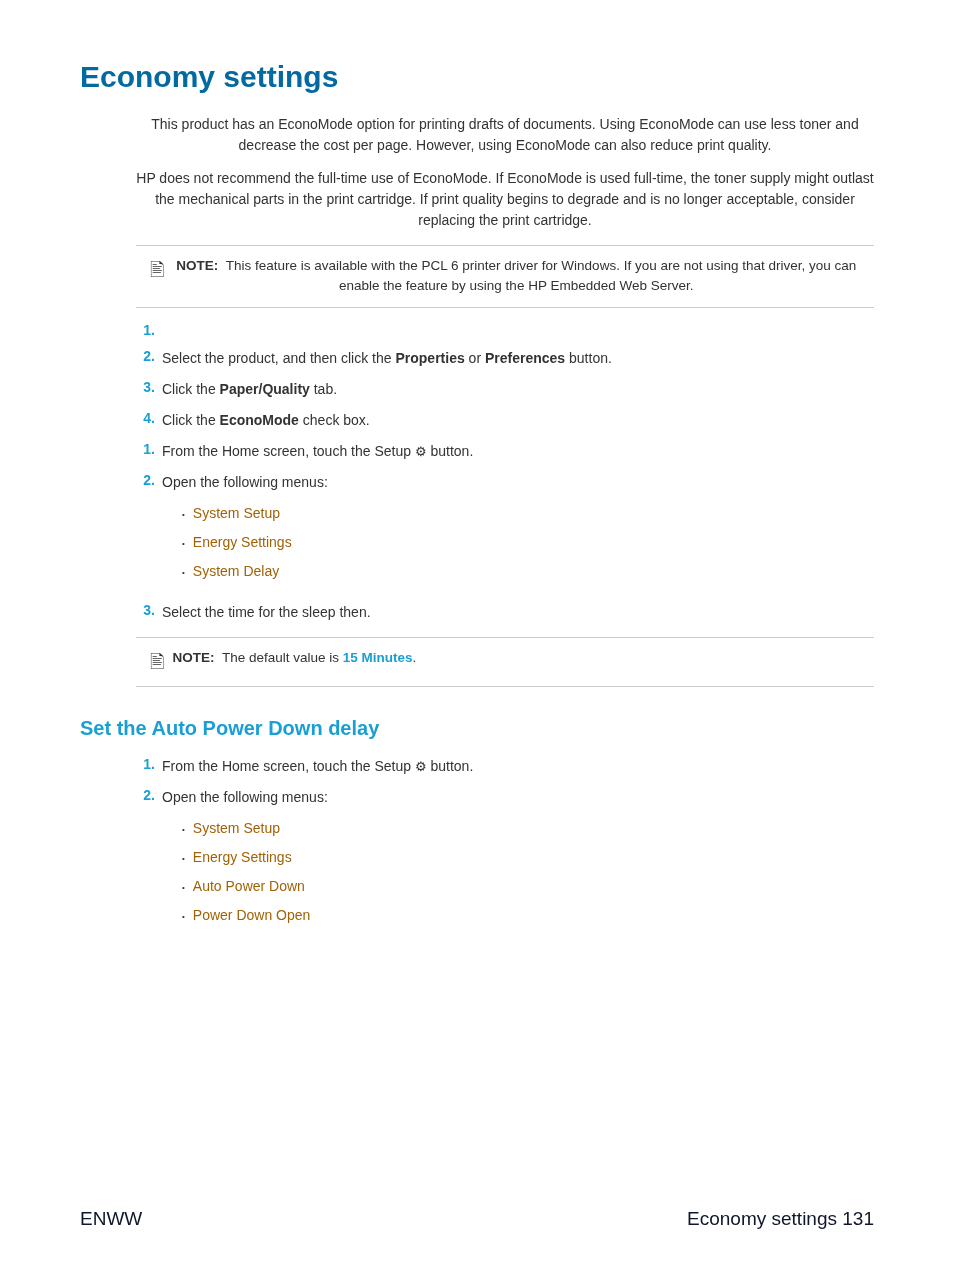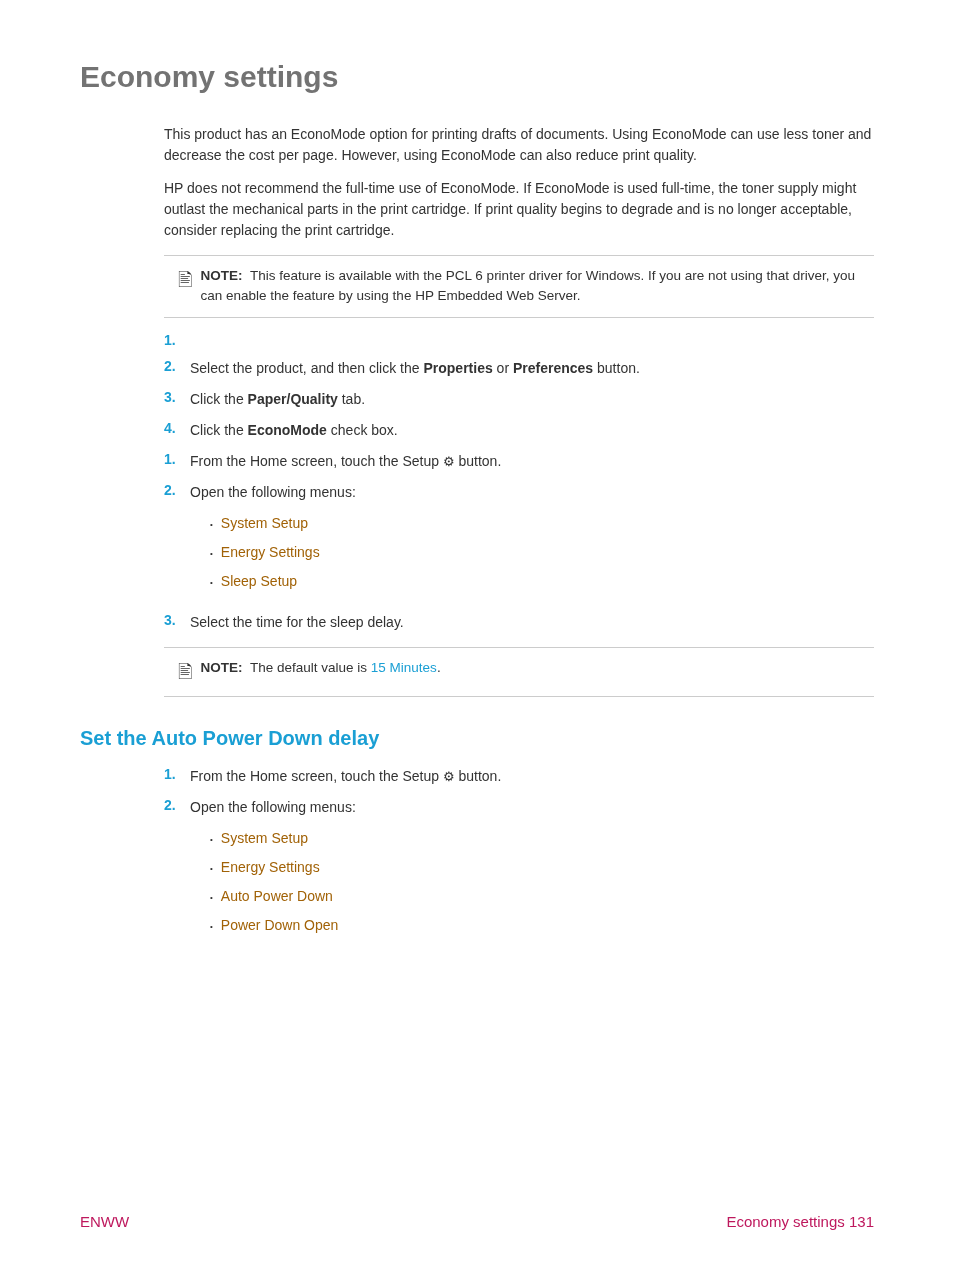--- a/index.html
+++ b/index.html
@@ -10,34 +10,35 @@
       background: #fff;
       width: 954px;
       min-height: 1270px;
       position: relative;
     }
     .page {
       padding: 60px 80px 60px 80px;
       max-width: 954px;
     }
     h1.page-title {
-      color: #737373;
+      color: #0369a1;
       font-size: 30px;
       font-weight: bold;
-      margin-bottom: 30px;
+      margin-bottom: 20px;
     }
     h2.section-title {
       color: #1a9fd4;
       font-size: 20px;
       font-weight: bold;
       margin-bottom: 16px;
       margin-top: 30px;
     }
     .section-body {
-      margin-left: 84px;
+      margin-left: 56px;
+      text-align: center;
     }
     p {
       margin-bottom: 12px;
       line-height: 1.5;
       color: #333;
     }
     .note-box {
       border-top: 1px solid #ccc;
       border-bottom: 1px solid #ccc;
       padding: 10px 14px;
@@ -55,40 +56,41 @@
     }
     .note-text {
       color: #333;
     }
     .note-text strong {
       font-weight: bold;
     }
     .note-text a, .note-link {
       color: #1a9fd4;
       text-decoration: none;
+      font-weight: bold;
     }
     .bullet {
       color: #333;
       font-size: 16px;
       line-height: 1.5;
       flex-shrink: 0;
     }
     .menu-link {
       color: #a16207;
       text-decoration: none;
     }
     .footer {
       position: absolute;
       bottom: 40px;
       left: 80px;
       right: 80px;
       display: flex;
       justify-content: space-between;
-      font-size: 15px;
-      color: #be185d;
+      font-size: 19px;
+      color: #0f172a;
     }
     .setup-icon {
       display: inline-block;
       font-size: 13px;
       vertical-align: middle;
     }
     .ordered-item {
       display: flex;
       margin-bottom: 10px;
       gap: 0;
@@ -180,28 +182,28 @@
           <li>
             <span class="bullet">•</span>
             <a class="menu-link">System Setup</a>
           </li>
           <li>
             <span class="bullet">•</span>
             <a class="menu-link">Energy Settings</a>
           </li>
           <li>
             <span class="bullet">•</span>
-            <a class="menu-link">Sleep Setup</a>
+            <a class="menu-link">System Delay</a>
           </li>
         </ul>
       </span>
     </div>
     <div class="ordered-item">
       <span class="num">3.</span>
-      <span class="content">Select the time for the sleep delay.</span>
+      <span class="content">Select the time for the sleep then.</span>
     </div>
 
     <div class="note-box">
       <span class="note-icon">🖹</span>
       <span class="note-text">
         <strong>NOTE:</strong>&nbsp;&nbsp;<span>The default value is </span><a class="menu-link">15 Minutes</a><span>.</span>
       </span>
     </div>
   </div>
 

